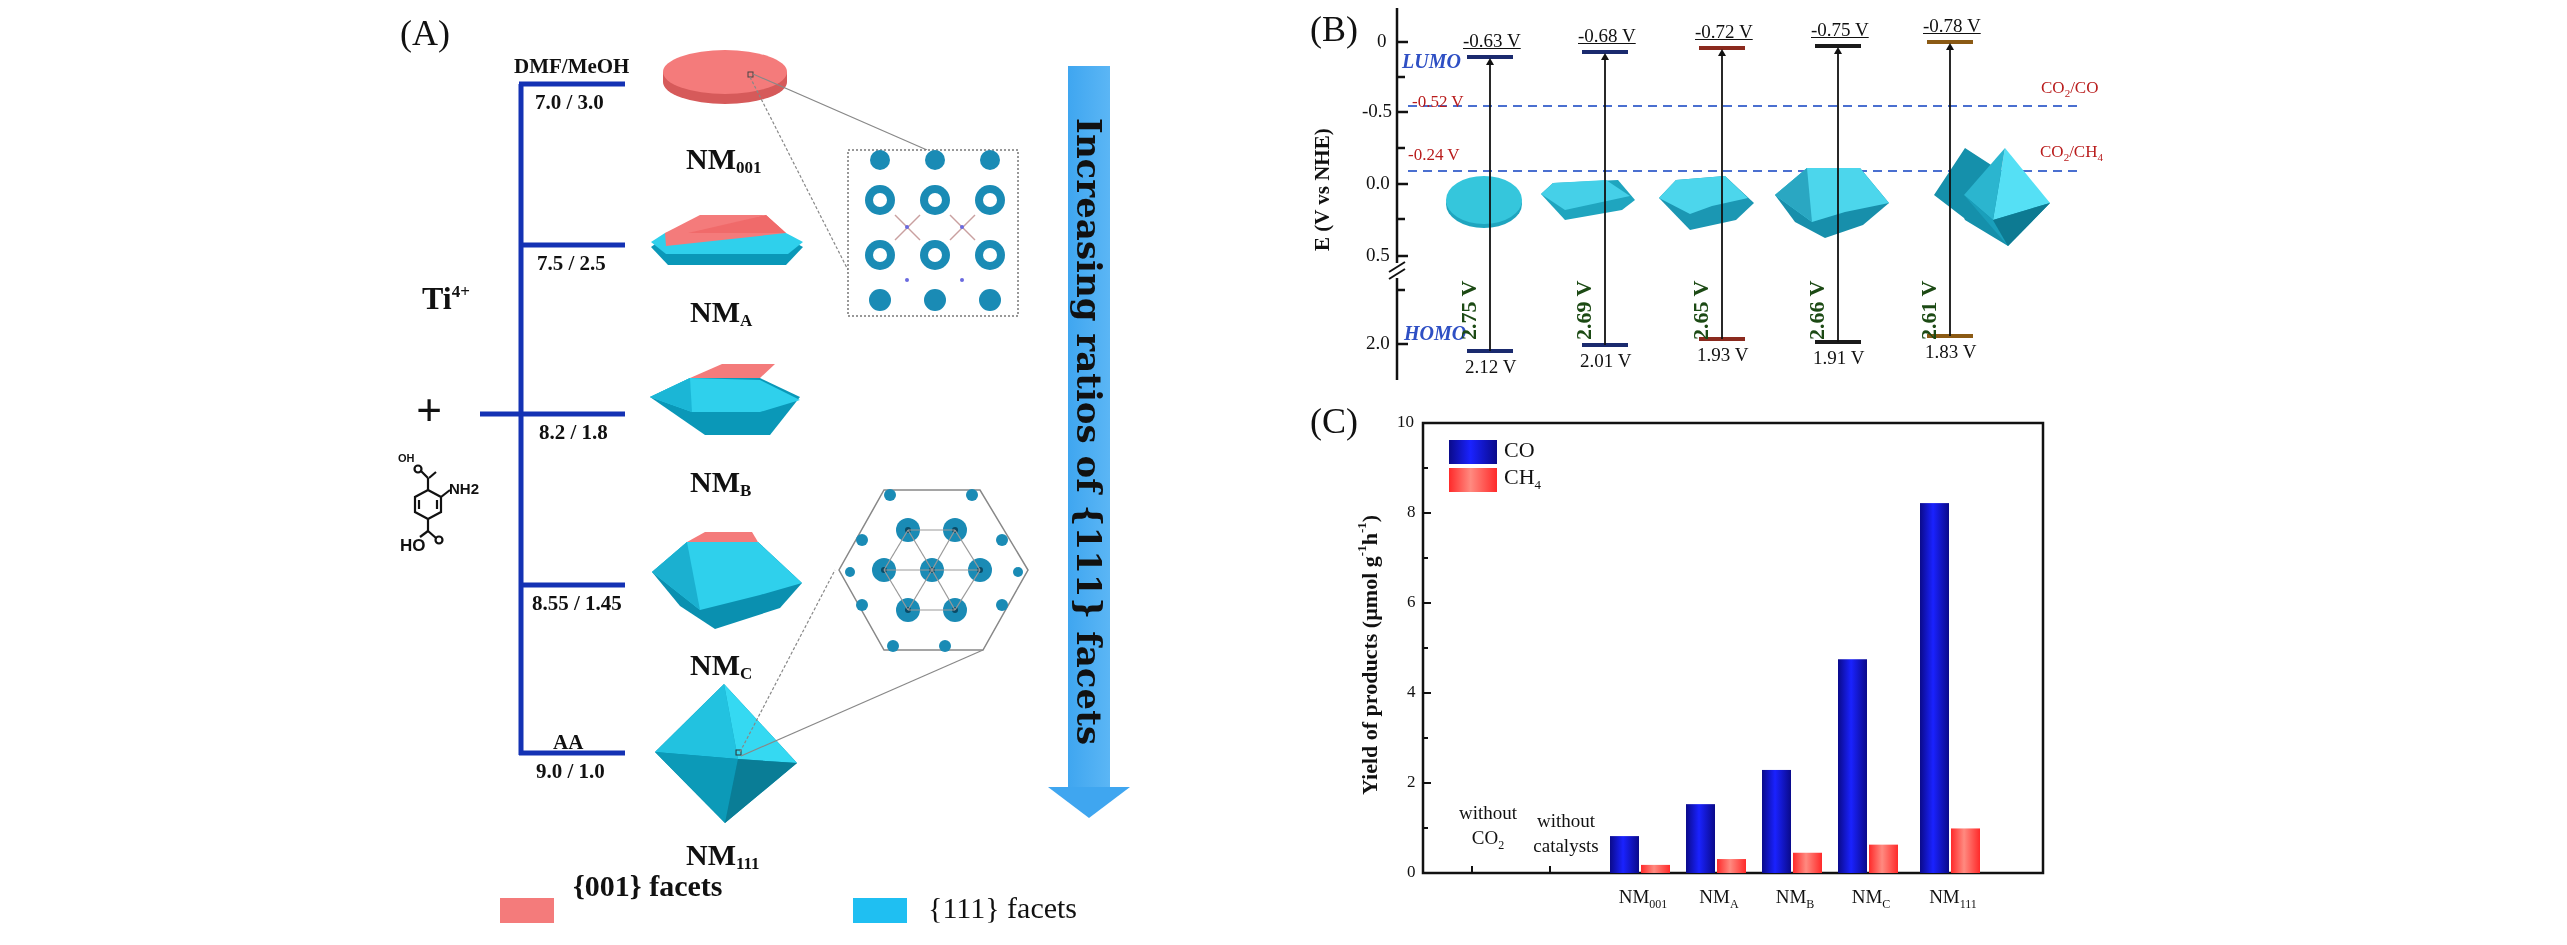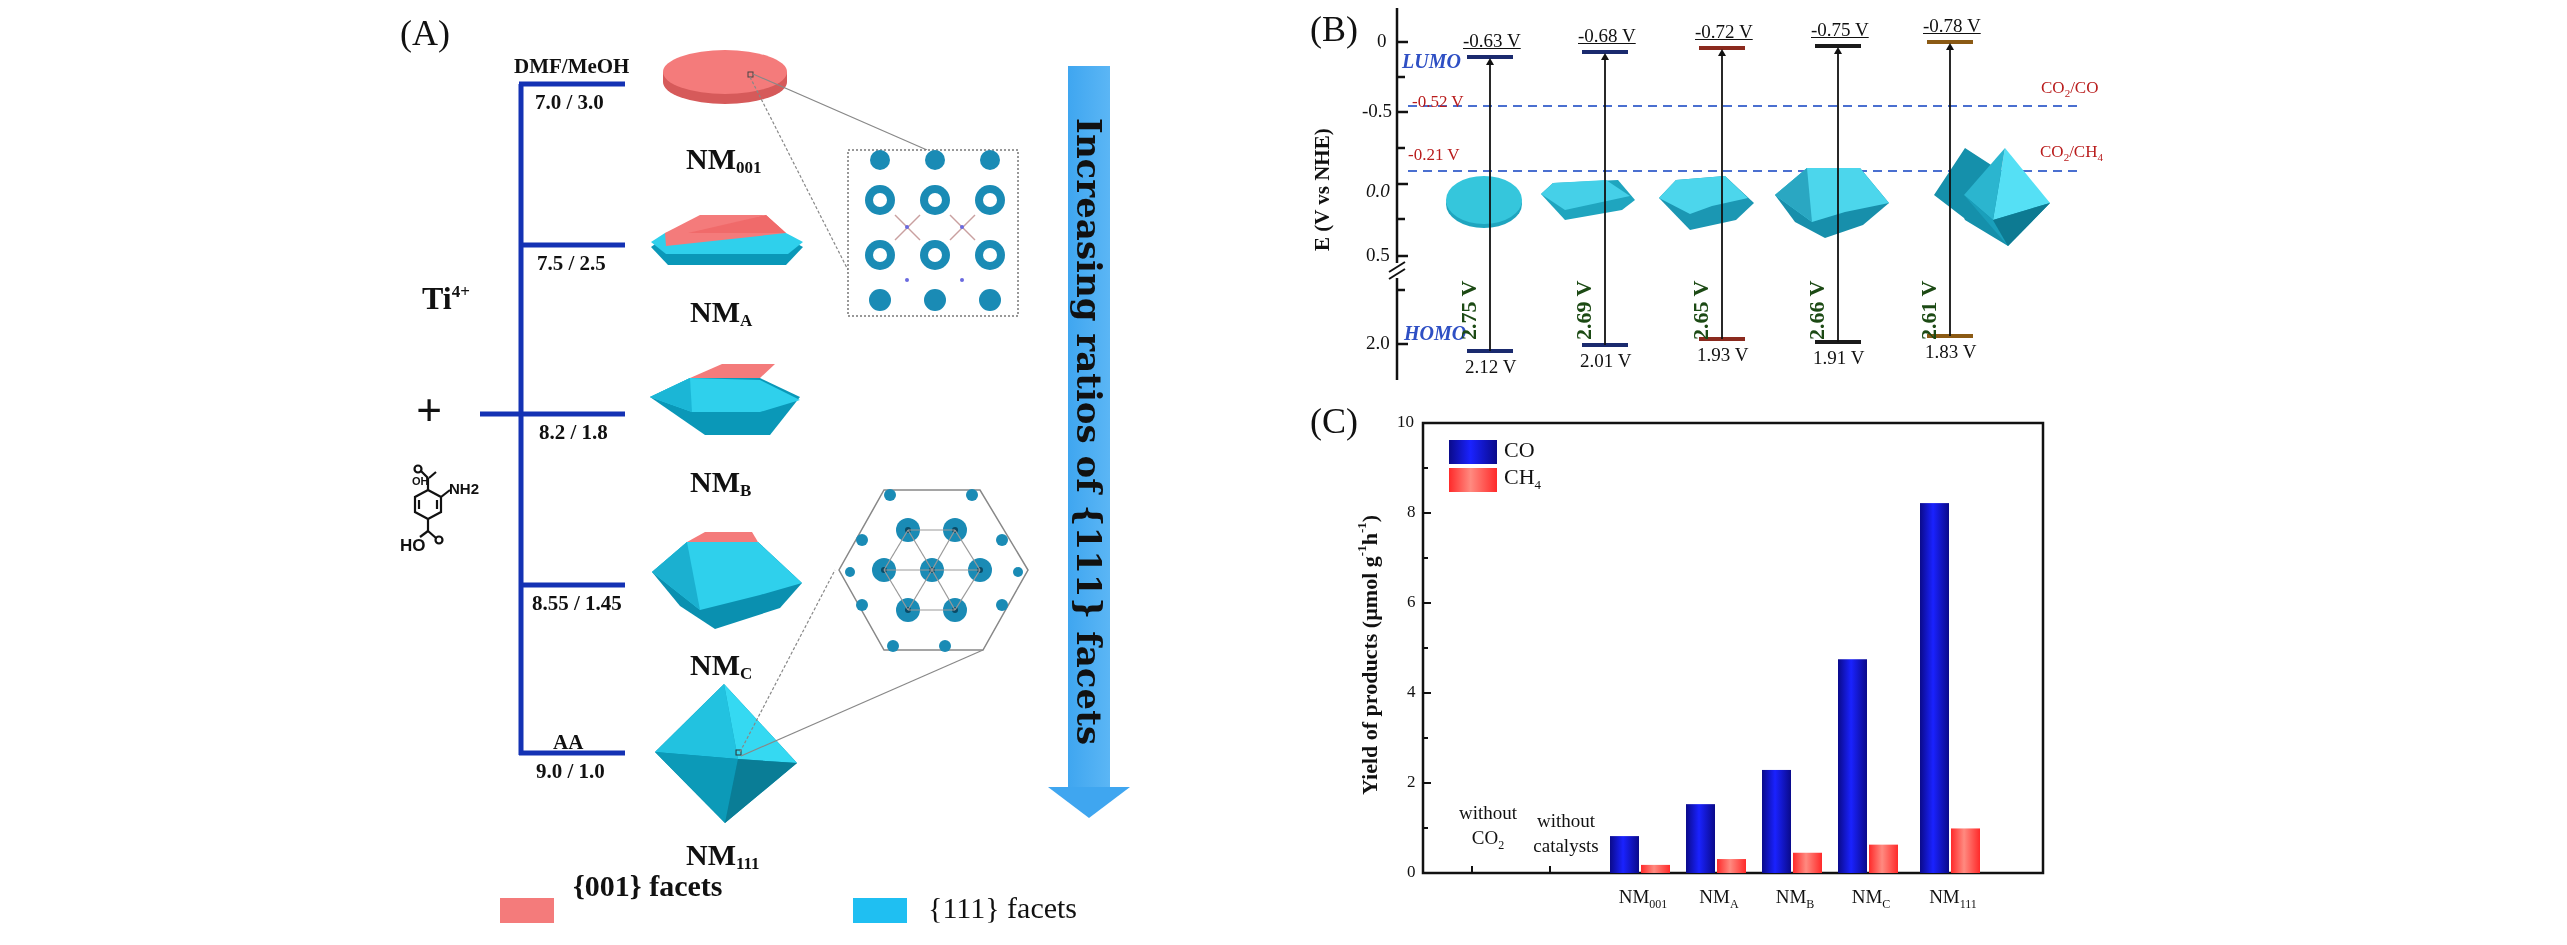--- a/index.html
+++ b/index.html
@@ -206,21 +206,21 @@
     </g>
 
     <rect x="500" y="898" width="54" height="25" fill="#f47b7b"></rect>
     <rect x="853" y="898" width="54" height="25" fill="#1fbff2"></rect>
   </svg>
 
   <div class="abs bold" style="left:391px;top:280px;font-size:32px;margin-left:31px;">
     <span>Ti</span><sup style="font-size:17px;">4+</sup>
   </div>
   <div class="abs bold" style="left:416px;top:388px;font-size:46px;line-height:46px;">+</div>
-  <div class="abs" style="left:412px;top:452px;font-size:11px;font-weight:bold;font-family:'Liberation Sans',sans-serif;margin-top:23px;">OH</div>
+  <div class="abs" style="left:398px;top:452px;font-size:11px;font-weight:bold;font-family:'Liberation Sans',sans-serif;">OH</div>
   <div class="abs" style="left:449px;top:480px;font-size:15px;font-weight:bold;font-family:'Liberation Sans',sans-serif;">NH2</div>
   <div class="abs" style="left:400px;top:536px;font-size:17px;font-weight:bold;font-family:'Liberation Sans',sans-serif;">HO</div>
 
   <div class="abs ratio" style="left:514px;top:54px;">DMF/MeOH</div>
 
   <div class="abs ratio" style="left:535px;top:90px;">7.0 / 3.0</div>
   <div class="abs ratio" style="left:537px;top:251px;text-align:center;">7.5 / 2.5</div>
   <div class="abs ratio" style="left:539px;top:420px;">8.2 / 1.8</div>
   <div class="abs ratio" style="left:532px;top:591px;">8.55 / 1.45</div>
   <div class="abs ratio" style="left:553px;top:730px;">AA</div>
@@ -309,29 +309,29 @@
         <line x1="1927" y1="336" x2="1973" y2="336" stroke="#8b5a14" stroke-width="4"></line>
         <line x1="1950" y1="336" x2="1950" y2="48" stroke="#111" stroke-width="1.8"></line>
         <polygon points="1946,50 1954,50 1950,43" fill="#111"></polygon>
       </g>
   </svg>
 
   <div class="abs vtext ylabel-b" style="left:1310px;top:100px;height:180px;text-align:center;">E (V vs NHE)</div>
 
   <div class="abs tick-b" style="left:1377px;top:30px;">0</div>
   <div class="abs tick-b" style="left:1362px;top:100px;">-0.5</div>
-  <div class="abs tick-b" style="left:1366px;top:180px;font-style:italic;">0.0</div>
+  <div class="abs tick-b" style="left:1366px;top:172px;">0.0</div>
   <div class="abs tick-b" style="left:1366px;top:244px;">0.5</div>
   <div class="abs tick-b" style="left:1366px;top:332px;">2.0</div>
 
   <div class="abs lumo" style="left:1402px;top:50px;">LUMO</div>
   <div class="abs lumo" style="left:1404px;top:322px;">HOMO</div>
 
   <div class="abs redox" style="left:1412px;top:92px;">-0.52 V</div>
-  <div class="abs redox" style="left:1408px;top:145px;">-0.21 V</div>
+  <div class="abs redox" style="left:1408px;top:145px;">-0.24 V</div>
   <div class="abs redox" style="left:2041px;top:78px;"><span>CO</span><sub>2</sub><span>/CO</span></div>
   <div class="abs redox" style="left:2040px;top:142px;"><span>CO</span><sub>2</sub><span>/CH</span><sub>4</sub></div>
 
   <div id="b-text-layer">
       <div class="abs lv" style="left:1463px;top:30px;text-decoration:underline;">-0.63 V</div>
       <div class="abs lv" style="left:1465px;top:356px;">2.12 V</div>
       <div class="abs vtext gap" style="left:1456px;top:255px;height:85px;">2.75 V</div>
       <div class="abs lv" style="left:1578px;top:25px;text-decoration:underline;">-0.68 V</div>
       <div class="abs lv" style="left:1580px;top:350px;">2.01 V</div>
       <div class="abs vtext gap" style="left:1571px;top:255px;height:85px;">2.69 V</div>

